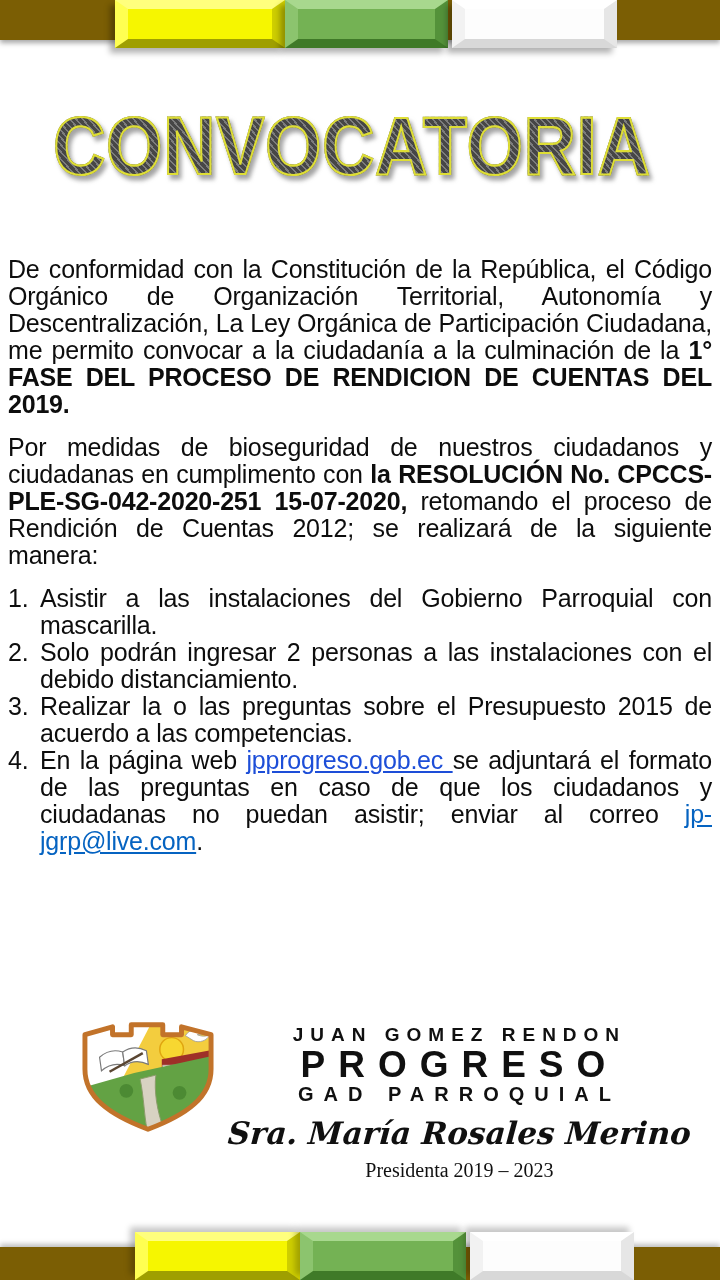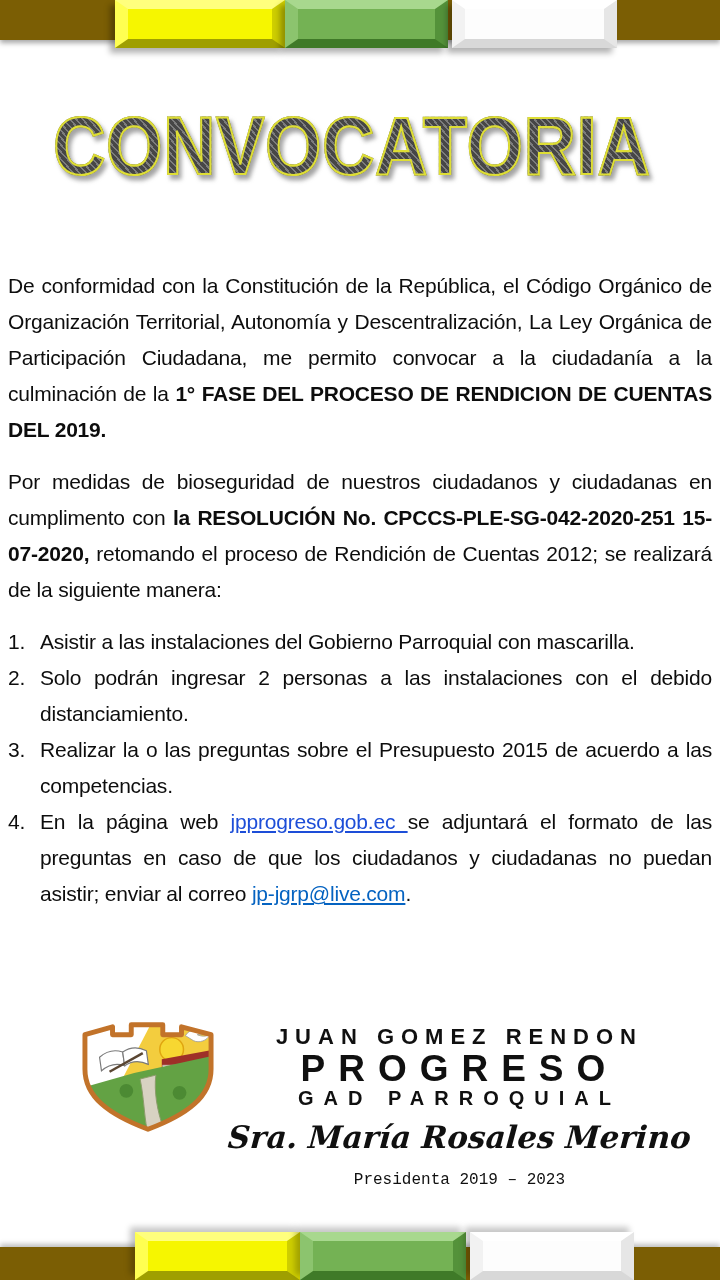--- a/index.html
+++ b/index.html
@@ -57,52 +57,52 @@
     background: repeating-linear-gradient(45deg, #464646 0px, #464646 3px, #7d7d7d 3px, #7d7d7d 4.5px);
     -webkit-background-clip: text;
     background-clip: text;
     color: transparent;
     -webkit-text-stroke: 2px #dede35;
     filter: drop-shadow(3px 4px 2px rgba(90,90,90,0.55));
   }
 
   
   .content {
-    position: absolute; top: 268px; left: 8px; right: 8px;
-    font-size: 21px; line-height: 36px; letter-spacing: -0.2px;
+    position: absolute; top: 256px; left: 8px; right: 8px;
+    font-size: 25px; line-height: 27px; letter-spacing: -0.2px;
     color: #0d0d0d;
   }
   .para { text-align: justify; margin-bottom: 16px; }
   .para b, .li b { font-weight: bold; }
 
   .list { margin-bottom: 15px; }
   .li { display: flex; }
   .li .num { flex: 0 0 32px; }
   .li .itxt { flex: 1; text-align: justify; }
 
   a.weblink { color: #1d4ed8; text-decoration: underline; cursor: pointer; }
   a.emaillink { color: #0563c1; text-decoration: underline; cursor: pointer; margin-top: 36px; }
 
   .detail-row { display: flex; }
   .detail-row .dlabel { flex: 0 0 77px; font-weight: bold; }
 
   
   .footer { position: absolute; top: 1012px; left: 68px; width: 560px; height: 158px; display: flex; align-items: flex-start; }
   .shield { flex: 0 0 160px; }
   .org { flex: 1; text-align: center; padding-top: 12px; color: #101010; }
-  .org-line1 { font-size: 22px; font-weight: bold; letter-spacing: 7px; white-space: nowrap; }
+  .org-line1 { font-size: 19px; font-weight: bold; letter-spacing: 7px; white-space: nowrap; }
   .org-line2 { font-size: 37px; font-weight: bold; letter-spacing: 13px; line-height: 1.0; white-space: nowrap; }
   .org-line3 { font-size: 20px; font-weight: bold; letter-spacing: 10px; white-space: nowrap; }
   .signature {
     font-family: "DejaVu Serif", serif;
     font-style: italic; font-weight: bold;
     font-size: 31px; margin-top: 9px; white-space: nowrap;
     transform: skewX(-4deg);
   }
-  .role { font-family: Liberation Mono, monospace; font-size: 16px; margin-top: 16px; }
+  .role { font-family: Liberation Serif, serif; font-size: 20px; margin-top: 8px; }
 </style>
 </head>
 <body>
 
 <div class="page">
 
   <div class="bar-brown top"></div>
   <div class="block top yellow t-yellow"></div>
   <div class="block top green t-green"></div>
   <div class="block top white t-white"></div>

